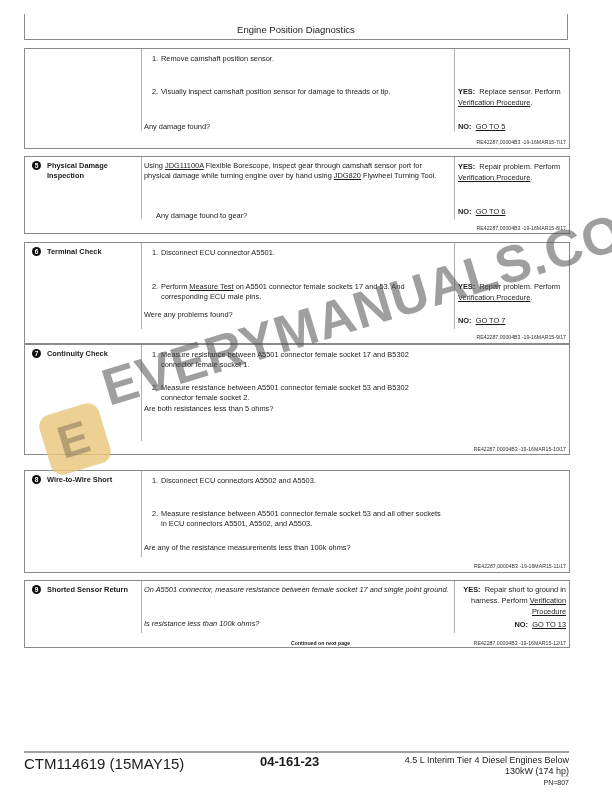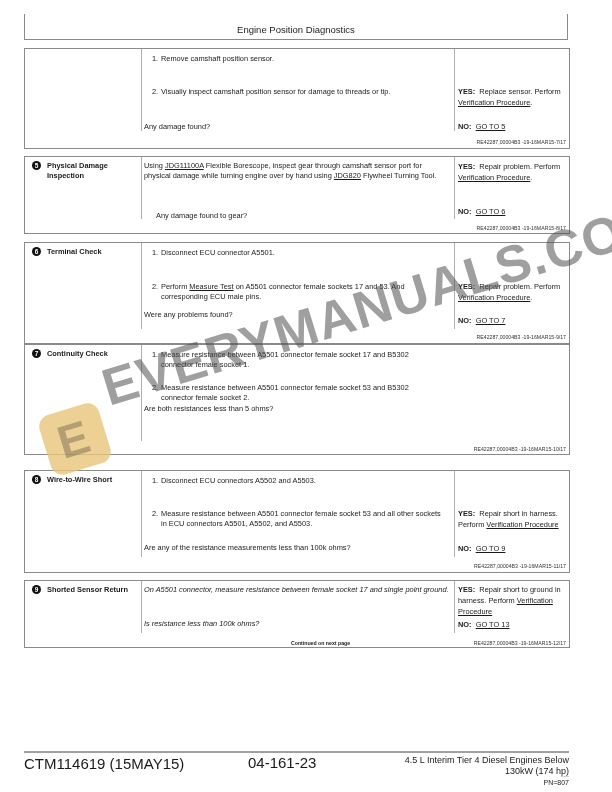--- a/index.html
+++ b/index.html
@@ -36,21 +36,21 @@
   .plain { position: absolute; left: 2px; width: 305px; }
   .ans { position: absolute; left: 3px; width: 108px; line-height: 11.2px; }
   .ans b { font-weight: bold; }
   .lnk { text-decoration: underline; }
   .ref {
     position: absolute; right: 3px; font-size: 5.2px; color: #333; white-space: nowrap;
   }
   .cont { position: absolute; left: 266px; font-size: 5.2px; font-weight: bold; }
   .footer-rule { position: absolute; left: 24px; top: 751px; width: 545px; height: 2px; background: #a0a0a0; }
   .f-left { position: absolute; left: 24px; top: 755px; font-size: 15px; }
-  .f-mid { position: absolute; left: 248px; top: 754px; font-size: 15px; font-weight: normal; }
+  .f-mid { position: absolute; left: 260px; top: 754px; font-size: 13px; font-weight: bold; }
   .f-right { position: absolute; right: 43px; top: 755px; font-size: 9px; text-align: right; line-height: 11px; }
   .f-stamp { position: absolute; right: 43px; top: 775px; font-size: 2.5px; color: #888; }
   .f-pn { position: absolute; right: 43px; top: 779px; font-size: 7px; }
   .wm {
     position: absolute; left: 95px; top: 360px; transform: rotate(-17deg); transform-origin: left top;
     font-size: 52px; font-weight: bold; letter-spacing: 1px; color: rgba(80,80,80,0.55);
     white-space: nowrap; pointer-events: none;
   }
   .wm-logo {
     position: absolute; left: 44px; top: 408px; width: 62px; height: 62px; border-radius: 12px;
@@ -177,44 +177,33 @@
     <div class="item" style="top:5px;">
       <span class="num">1.</span>
       <span class="txt">Disconnect ECU connectors A5502 and A5503.</span>
     </div>
     <div class="item" style="top:38px;">
       <span class="num">2.</span>
       <span class="txt">Measure resistance between A5501 connector female socket 53 and all other sockets in ECU connectors A5501, A5502, and A5503.</span>
     </div>
     <div class="plain" style="top:72px;">Are any of the resistance measurements less than 100k ohms?</div>
   </div>
-  <div class="col-right" style="height:86px;">
-    <div class="ans" style="top:37px;">
-      <b>YES:</b>&nbsp;
-      <span>Repair short in harness.  Perform</span>
-      <span class="lnk">Verification Procedure</span>
-    </div>
-    <div class="ans" style="top:72px;">
-      <b>NO:</b>&nbsp;
-      <span class="lnk">GO TO 9</span>
-    </div>
-  </div>
   <div class="ref" style="top:90px;">RE42287,00004B3 -19-16MAR15-11/17</div>
 </div>
 
 <div class="step" style="top:580px;height:68px;">
   <div class="col-left" style="height:66px;">
     <div class="badge">9</div>
     <div class="step-title" style="width:76px;white-space:nowrap;">Shorted Sensor Return</div>
   </div>
   <div class="col-mid" style="height:52px;font-style:italic;">
     <div class="plain" style="top:4px;">On A5501 connector, measure resistance between female socket 17 and single point ground.</div>
     <div class="plain" style="top:38px;">Is resistance less than 100k ohms?</div>
   </div>
-  <div class="col-right" style="height:52px;">
+  <div class="col-right" style="height:52px;text-align:right;">
     <div class="ans" style="top:3px;">
       <b>YES:</b>&nbsp;
       <span>Repair short to ground in harness. Perform</span>
       <span class="lnk">Verification Procedure</span>
     </div>
     <div class="ans" style="top:38px;">
       <b>NO:</b>&nbsp;
       <span class="lnk">GO TO 13</span>
     </div>
   </div>

